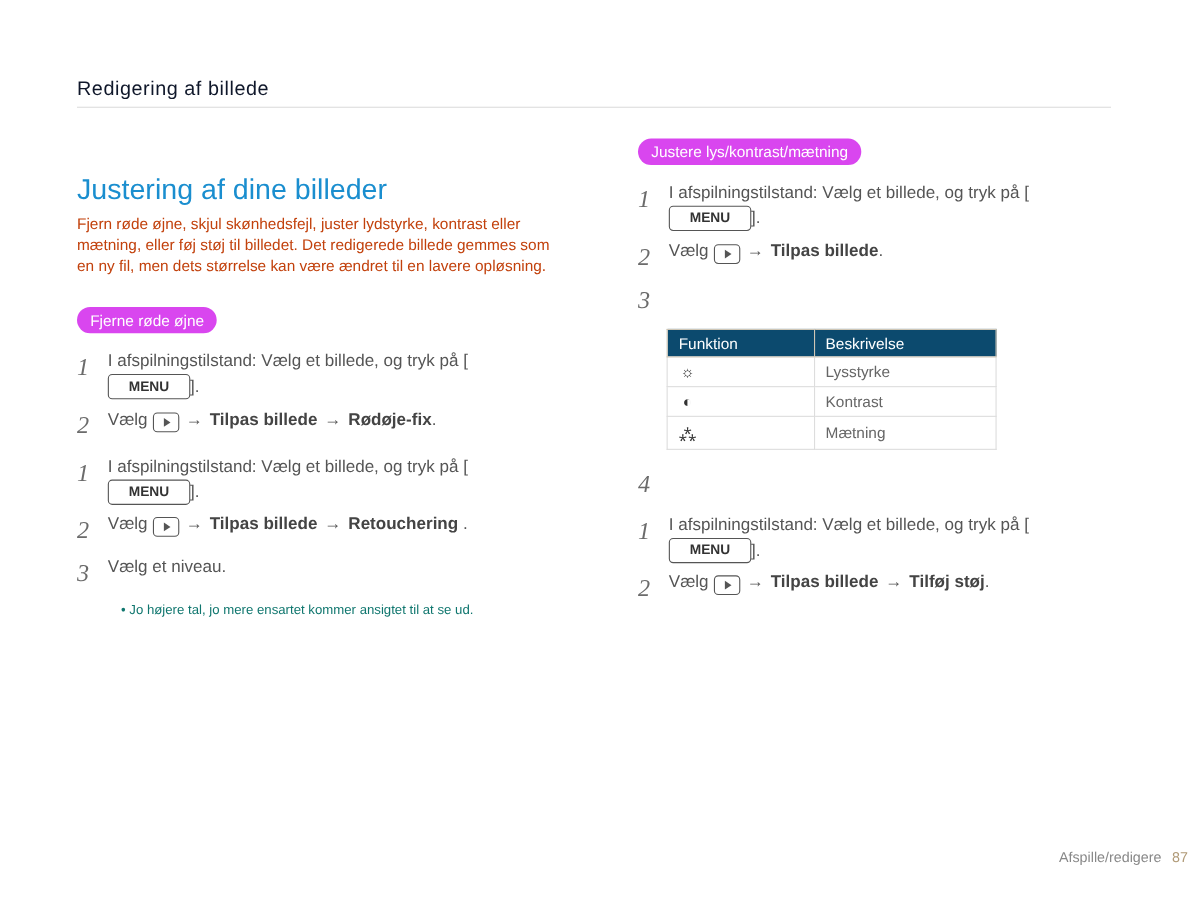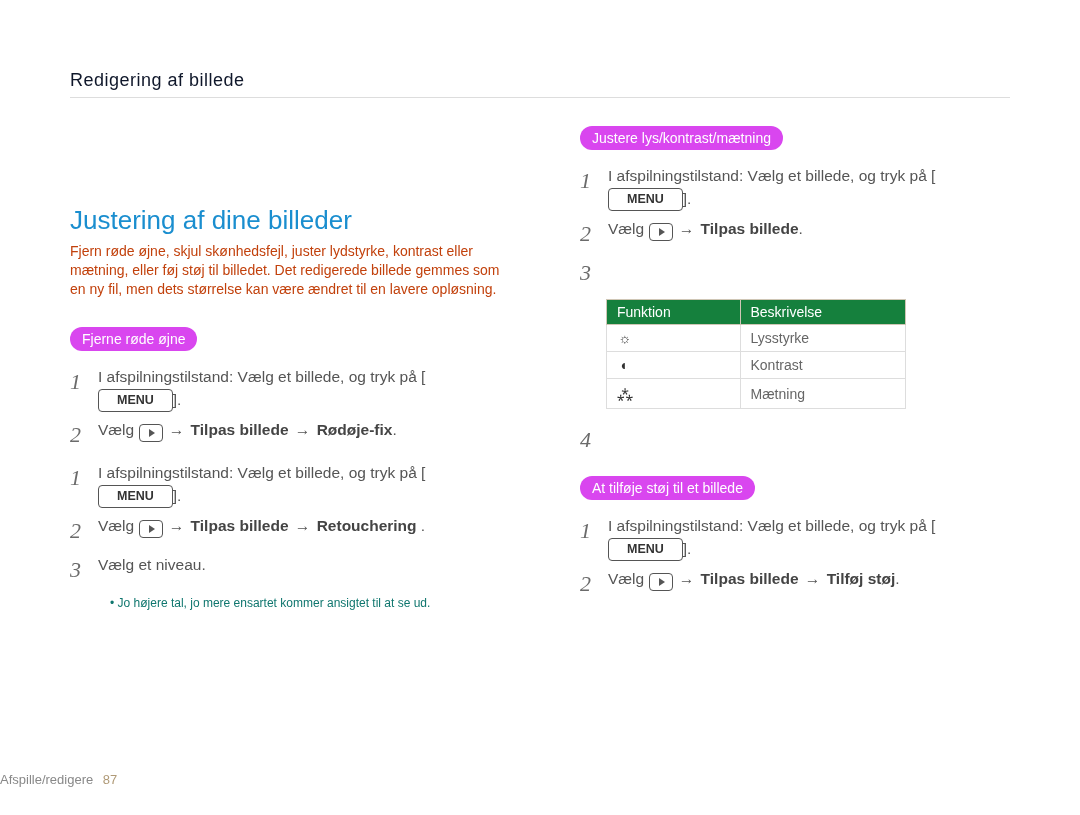--- a/index.html
+++ b/index.html
@@ -118,21 +118,21 @@
   .note::before {
     content: "• ";
   }
   table.func {
     border-collapse: collapse;
     font-size: 14px;
     margin: 6px 0 14px 26px;
     width: 300px;
   }
   table.func th {
-    background: #15803d;
+    background: #0c4a6e;
     color: #fff;
     font-weight: 400;
     text-align: left;
     padding: 4px 10px;
     border: 1px solid #cfc6b5;
   }
   table.func td {
     border: 1px solid #ddd;
     padding: 5px 10px;
     color: #666;
@@ -141,21 +141,21 @@
     display: inline-block;
     width: 16px;
     text-align: center;
     font-size: 14px;
     color: #333;
   }
   .footer {
     position: absolute;
     bottom: 28px;
     left: 0; right: 0;
-    text-align: left;
+    text-align: right;
     font-size: 13px;
     color: #888;
   }
   .footer .pnum { color: #b09a77; margin-left: 6px; }
 </style>
 </head>
 <body>
 
 <div class="page">
 
@@ -254,21 +254,20 @@
       </tbody>
         </table>
 
       <ol class="steps">
         <li>
           <span class="stepnum">4</span>
         </li>
       </ol>
 
       
-      <div class="pill">At tilføje støj til et billede</div>
       <ol class="steps">
         <li>
           <span class="stepnum">1</span>
           <span>
             <span>I afspilningstilstand: Vælg et billede, og tryk på [</span><span class="menu-chip">MENU</span><span>].</span>
           </span>
         </li>
         <li>
           <span class="stepnum">2</span>
           <span>

